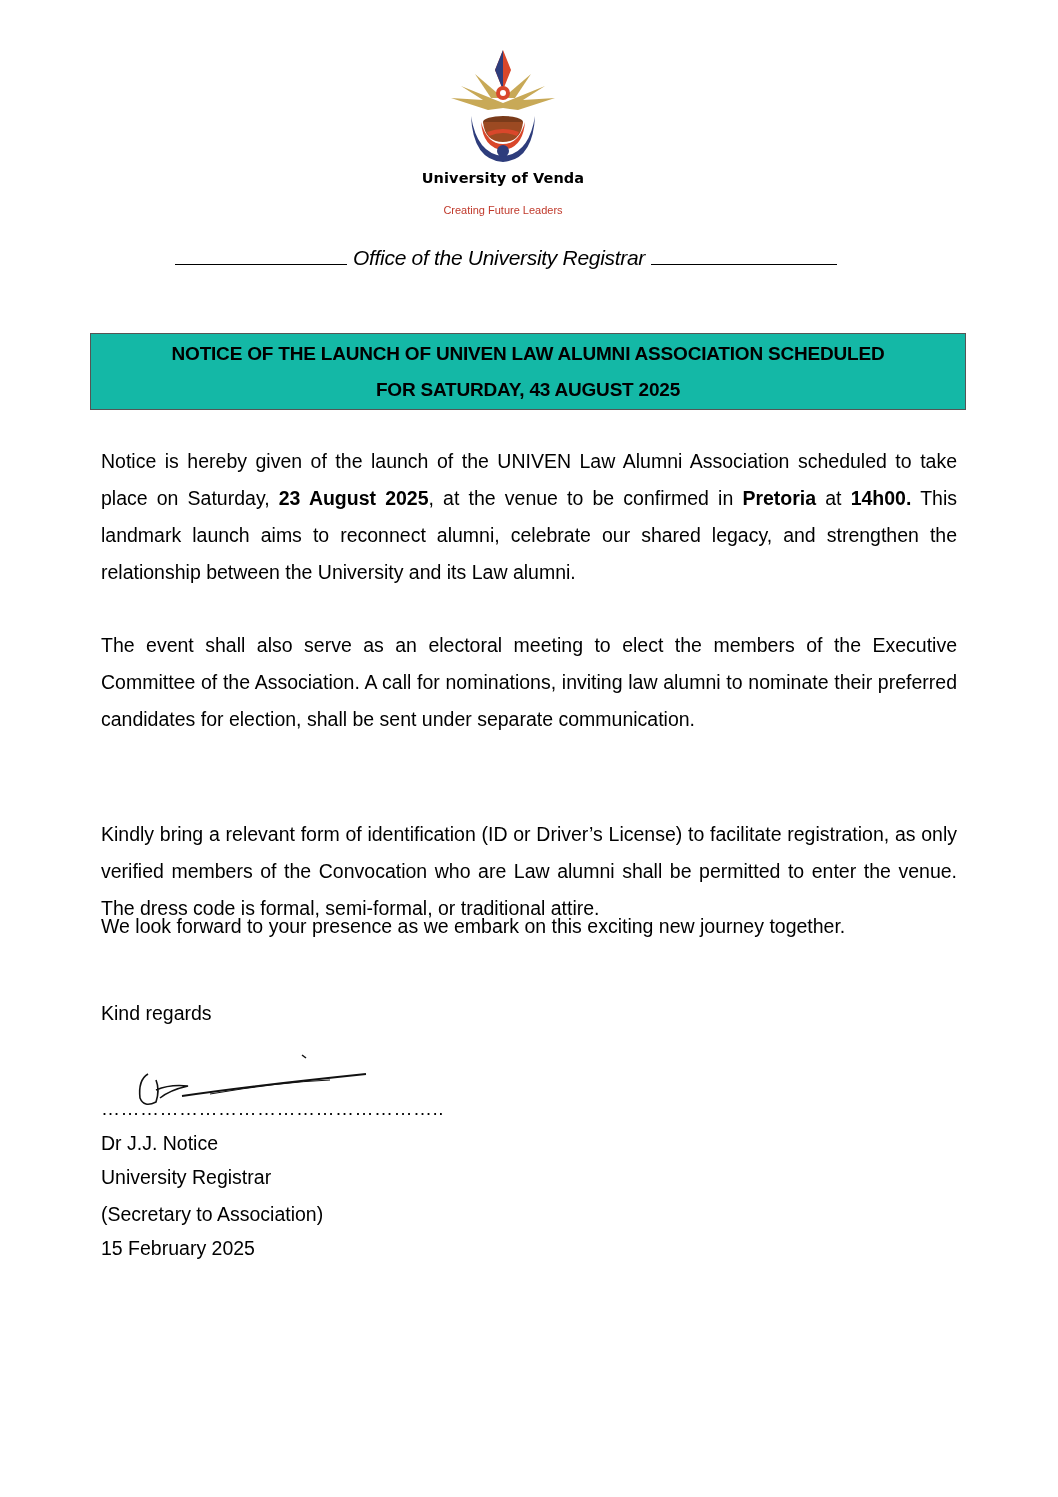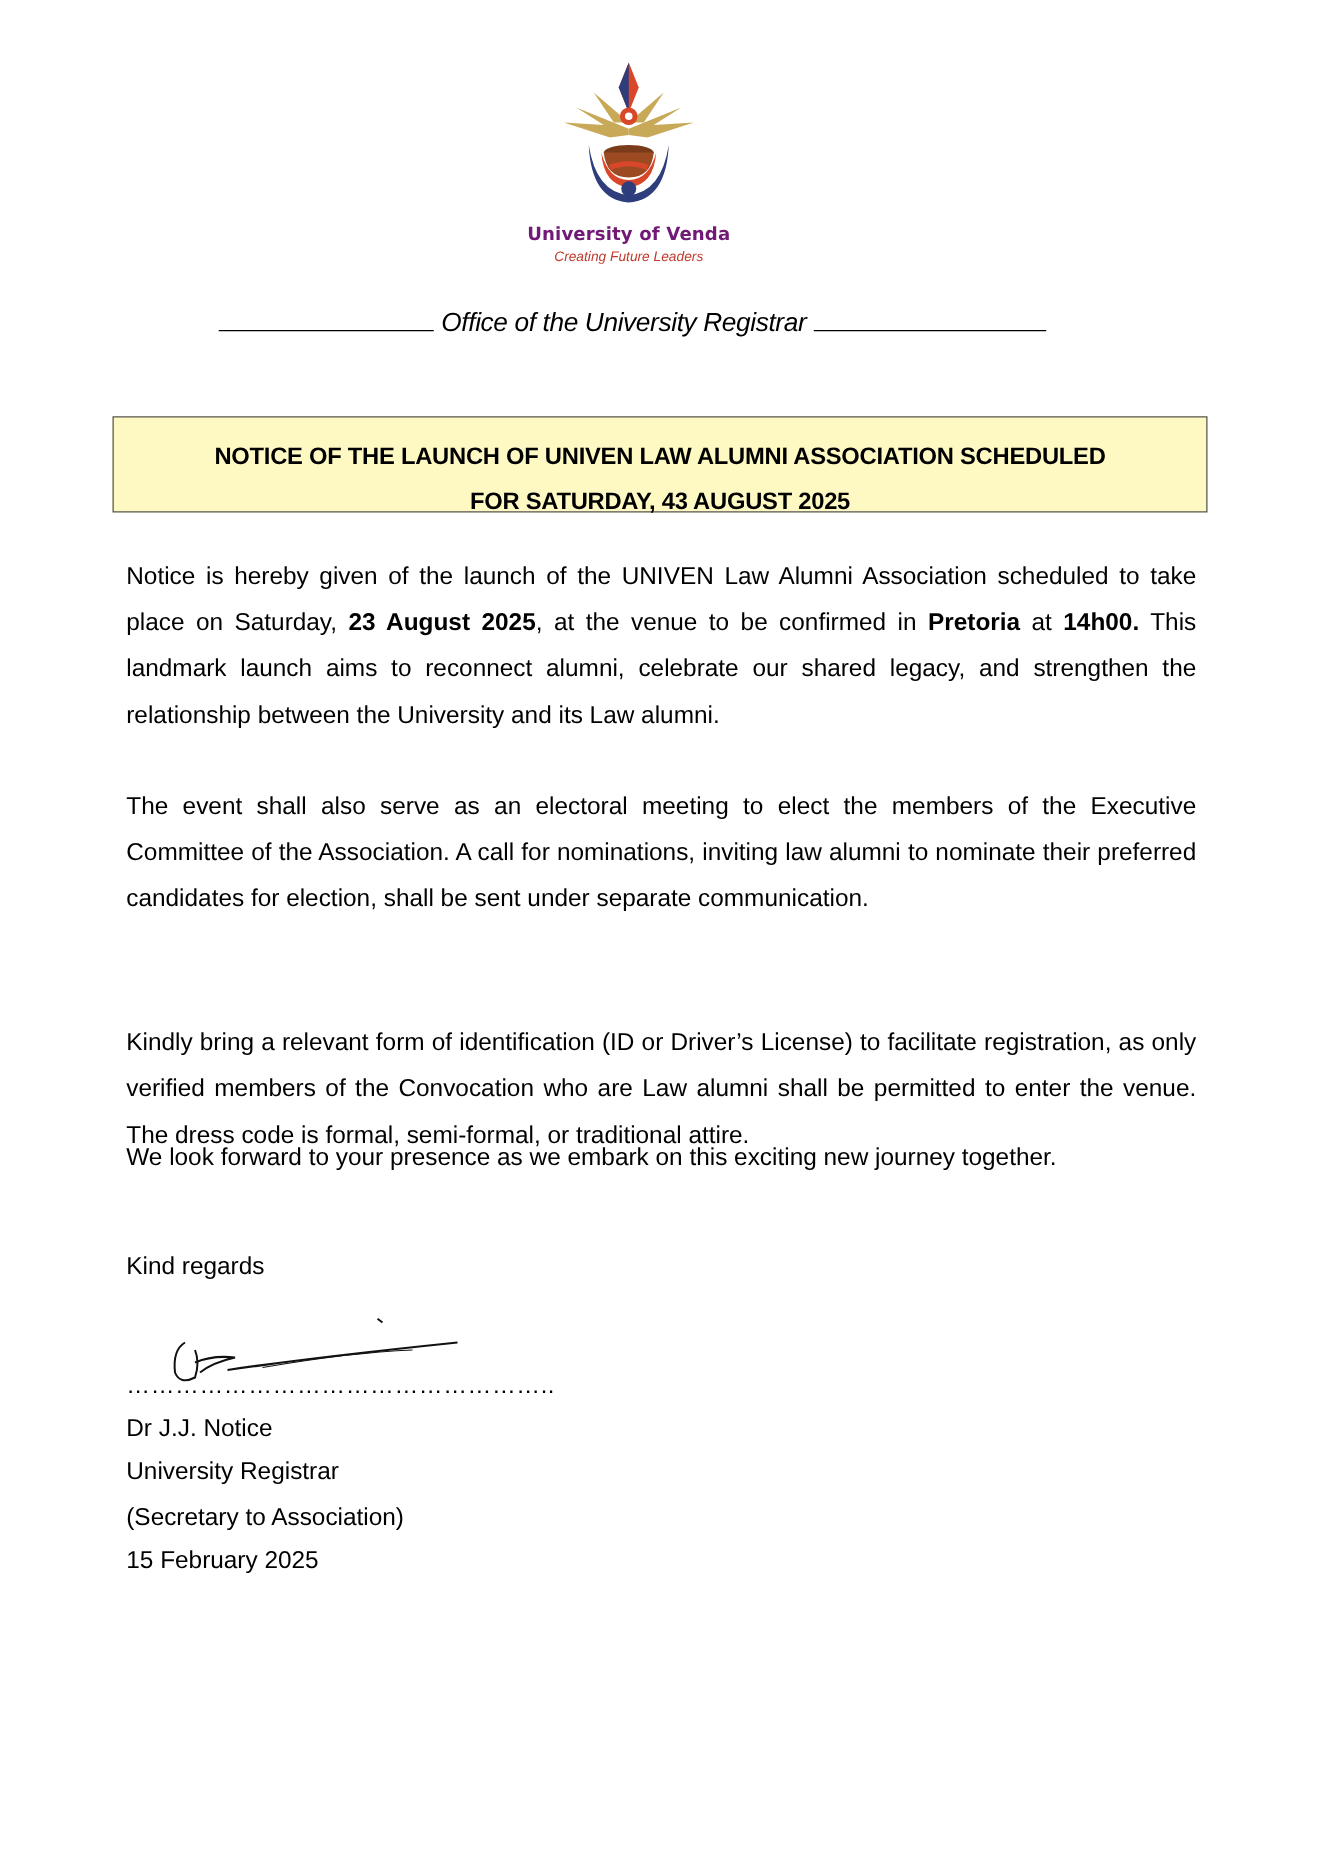--- a/index.html
+++ b/index.html
@@ -1,31 +1,31 @@
 <!DOCTYPE html>
 <html><head>
 <meta charset="utf-8">
 <style>
   html, body { margin: 0; padding: 0; background: #ffffff; }
   body { width: 1058px; height: 1497px; position: relative; overflow: hidden;
          font-family: "Liberation Sans", sans-serif; color: #000; }
   .logo { position: absolute; left: 398px; top: 48px; width: 210px; height: 165px; text-align: center; }
   .logo svg { display: block; margin: 0 auto; }
-  .logo .name { font-family: "DejaVu Sans", sans-serif; font-weight: bold; color: #701a75;
-                font-size: 14.5px; margin-top: 14px; letter-spacing: 0.1px; }
-  .logo .tag { font-style: italic; color: #c0392b; font-size: 11px; margin-top: 4px; }
+  .logo .name { font-family: "DejaVu Sans", sans-serif; font-weight: bold; color: #000000;
+                font-size: 14.5px; margin-top: 4px; letter-spacing: 0.1px; }
+  .logo .tag { color: #c0392b; font-size: 11px; margin-top: 18px; }
   .office { position: absolute; left: 175px; top: 246px; width: 710px; font-size: 21px;
             font-family: "Liberation Sans", sans-serif; white-space: nowrap; }
   .office .line { display: inline-block; border-bottom: 1.5px solid #000; vertical-align: baseline;
                   height: 18px; }
   .office .title { font-style: italic; font-weight: normal; margin: 0 6px; letter-spacing: -0.3px; }
   .notice-box { position: absolute; left: 90px; top: 333px; width: 876px; height: 77px;
-                background: #fef9c3; border: 1px solid #555; box-sizing: border-box;
+                background: #14b8a6; border: 1px solid #555; box-sizing: border-box;
                 text-align: center; font-weight: bold; font-size: 19px; line-height: 36px;
-                padding-top: 14px; letter-spacing: -0.2px; }
+                padding-top: 2px; letter-spacing: -0.2px; }
   .body-text { position: absolute; left: 101px; width: 856px; font-size: 19.5px; line-height: 37px; }
   .body-text p { margin: 0; text-align: justify; }
   .p1 { top: 443px; }
   .p2 { top: 627px; }
   .p3 { top: 816px; }
   .p4 { top: 908px; }
   .p5 { top: 995px; }
   .sig { position: absolute; left: 130px; top: 1050px; }
   .dots { position: absolute; left: 101px; top: 1098px; font-size: 19px; letter-spacing: 0.5px; }
   .sig-block { position: absolute; left: 101px; top: 1128px; font-size: 19.5px; }

